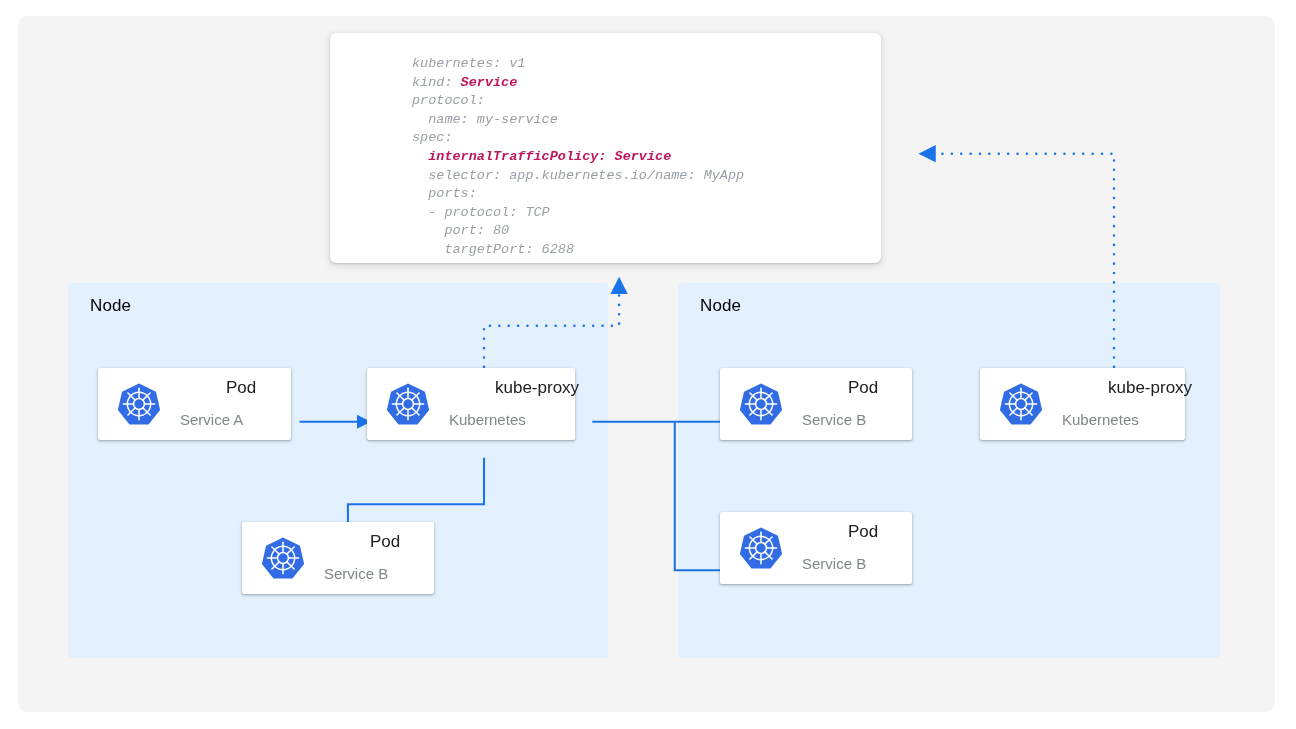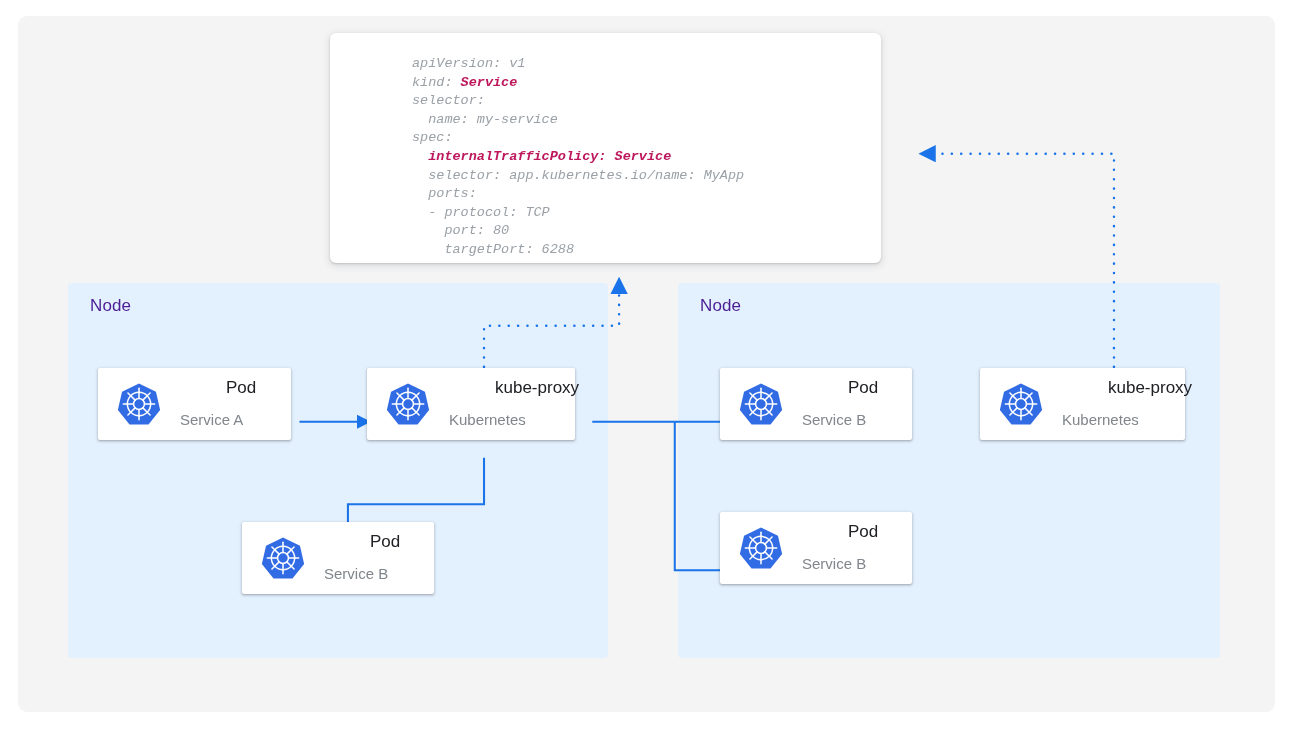--- a/index.html
+++ b/index.html
@@ -35,21 +35,21 @@
   .node-region {
     position: absolute;
     background: #e3f0fd;
     border-radius: 4px;
   }
   .node-label {
     position: absolute;
     left: 22px;
     top: 13px;
     font-size: 17px;
-    color: #4c1d95;
+    color: #000000;
     letter-spacing: 0.1px;
     white-space: nowrap;
   }
 
   
   .card {
     position: absolute;
     background: #ffffff;
     border-radius: 2px;
     box-shadow: 0 1px 2px rgba(60,64,67,0.30), 0 1px 3px 1px rgba(60,64,67,0.12);
@@ -133,23 +133,23 @@
 
     <div class="node-region" style="left:50px; top:267px; width:540px; height:375px;">
       <span class="node-label">Node</span>
     </div>
 
     <div class="node-region" style="left:660px; top:267px; width:542px; height:375px;">
       <span class="node-label">Node</span>
     </div>
 
     <div class="yaml-panel" style="left:312px; top:17px;">
-      <pre class="yaml-code"><span>apiVersion: v1</span>
+      <pre class="yaml-code"><span>kubernetes: v1</span>
 <span>kind: <span class="b">Service</span></span>
-<span>selector:</span>
+<span>protocol:</span>
 <span>  name: my-service</span>
 <span>spec:</span>
 <span class="b">  internalTrafficPolicy: Service</span>
 <span>  selector: app.kubernetes.io/name: MyApp</span>
 <span>  ports:</span>
 <span>  - protocol: TCP</span>
 <span>    port: 80</span>
 <span>    targetPort: 6288</span></pre>
     </div>
 

